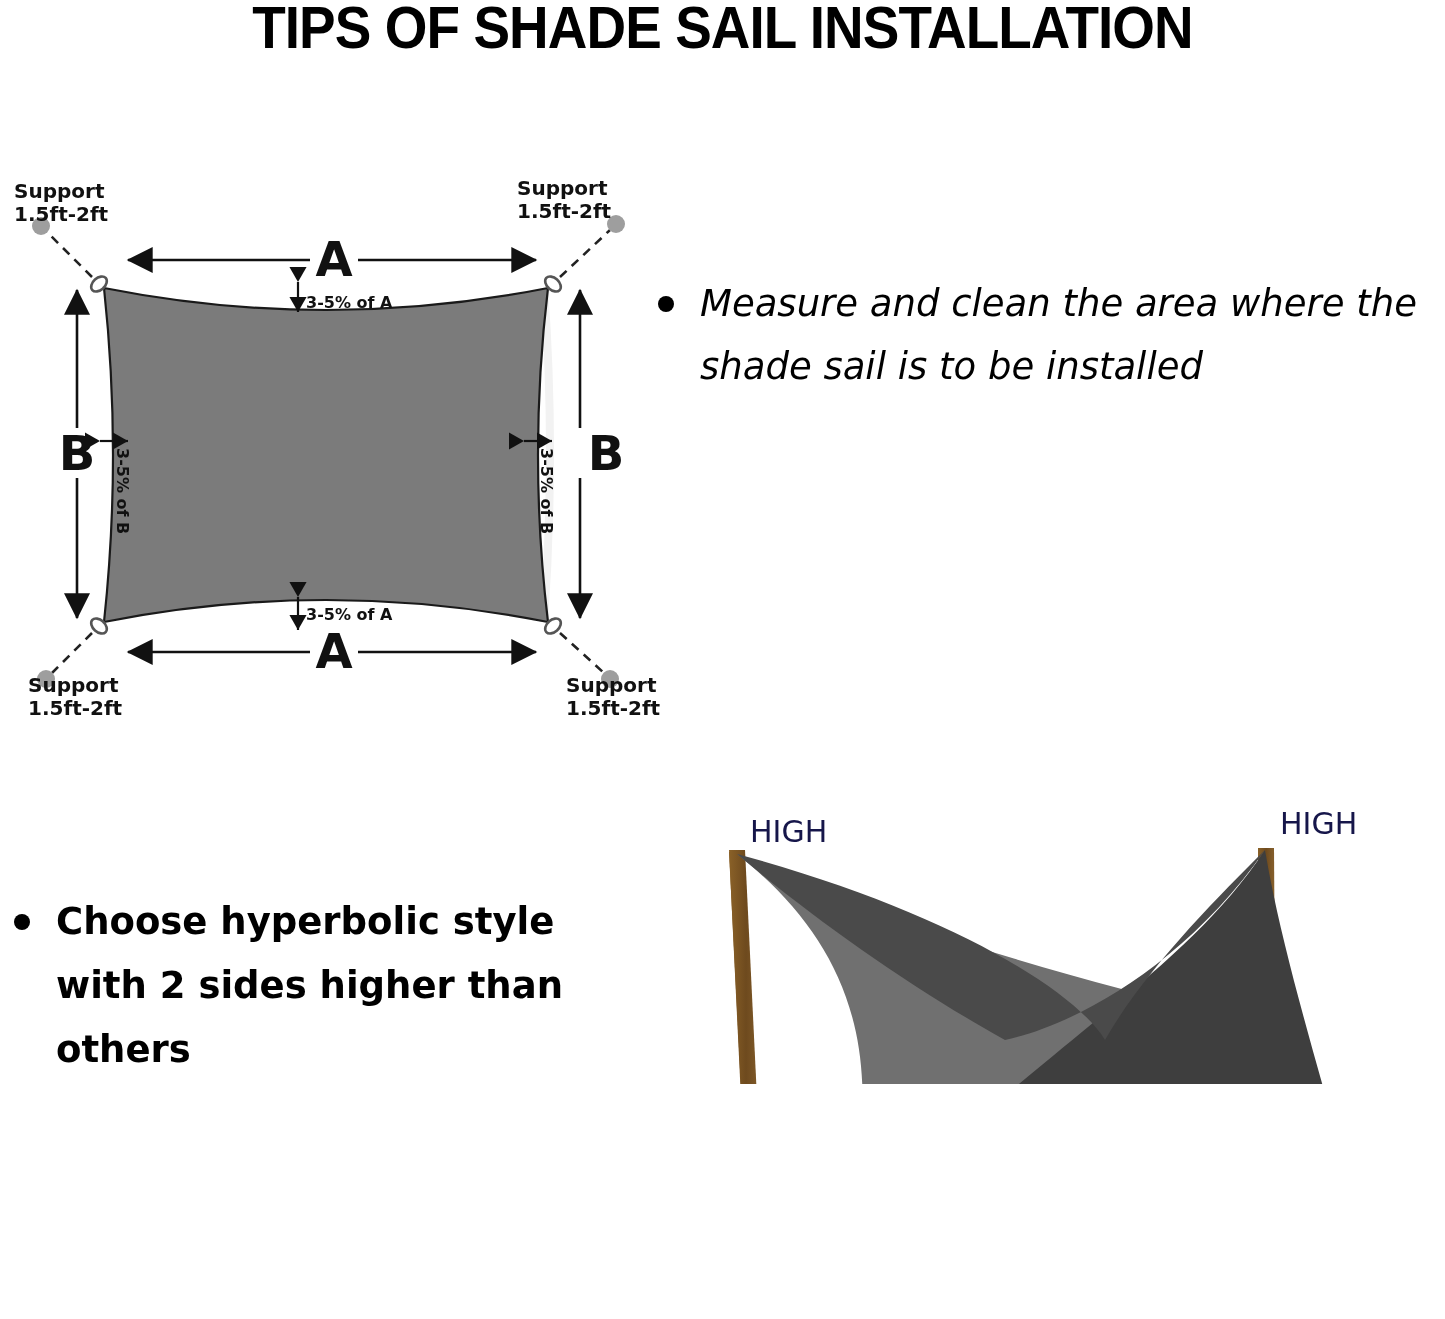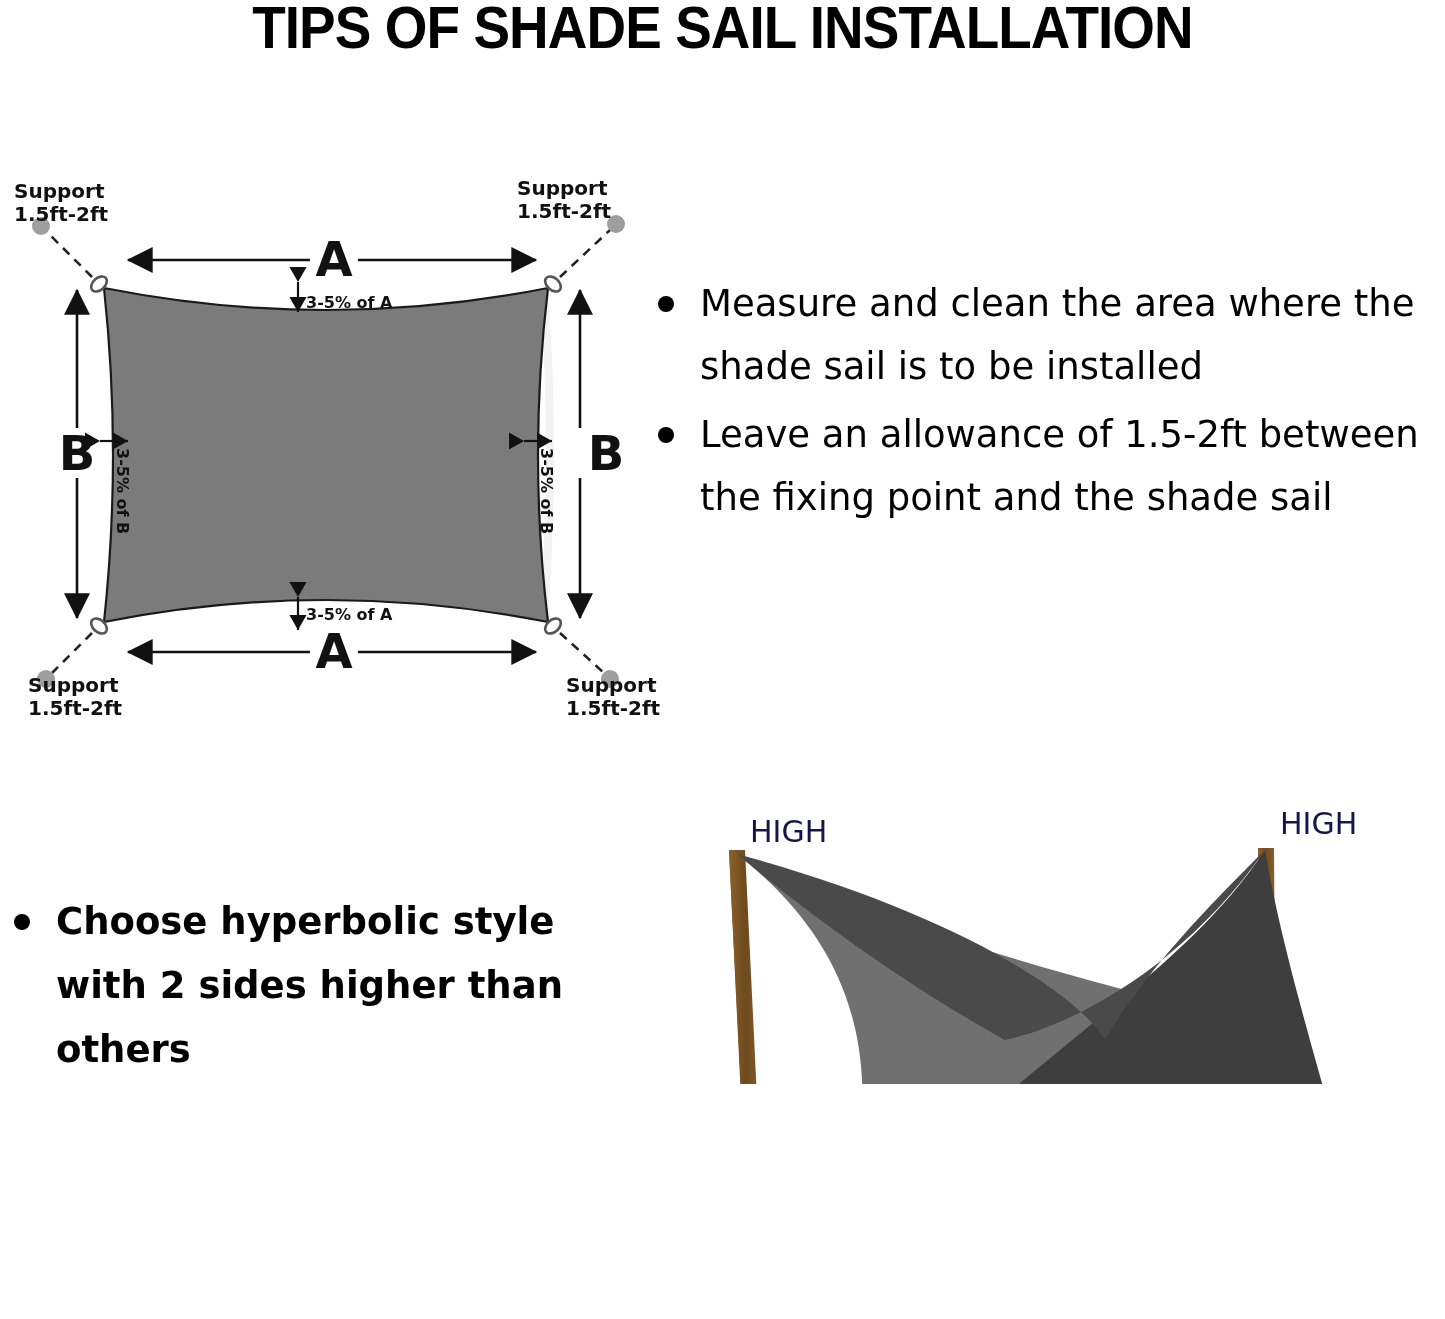--- a/index.html
+++ b/index.html
@@ -84,20 +84,21 @@
     width: 16px;
     height: 16px;
     border-radius: 50%;
     background: #000000;
   }
 
   #bullets-right {
     left: 644px;
     top: 272px;
     width: 800px;
+    font-style: italic;
   }
   #bullets-right .bullet-item {
     font-size: 37px;
     line-height: 63px;
     margin-bottom: 5px;
   }
   #bullets-right .bullet-item::before {
     top: 24px;
   }
 
@@ -235,21 +236,20 @@
       </g>
       <g>
         <line x1="524" y1="281" x2="552" y2="281" stroke="#111111" stroke-width="2.2" marker-start="url(#arrTipS)" marker-end="url(#arrTipS)"></line>
         <text class="svg-txt pct-txt" x="0" y="0" transform="translate(541,288) rotate(90)">3-5% of B</text>
       </g>
     </svg>
   </div>
 
   <ul class="bullet-list" id="bullets-right">
     <li class="bullet-item">Measure and clean the area where the shade sail is to be installed</li>
-    <li class="bullet-item">Leave an allowance of 1.5-2ft between the fixing point and the shade sail</li>
   </ul>
 
   <ul class="bullet-list" id="bullets-left">
     <li class="bullet-item">Choose hyperbolic style with 2 sides higher than others</li>
   </ul>
 
   <div id="diagram-hyper">
     <svg width="800" height="534" viewBox="0 0 800 534" xmlns="http://www.w3.org/2000/svg">
       <defs>
         <linearGradient id="postGrad" x1="0" y1="0" x2="1" y2="0">

